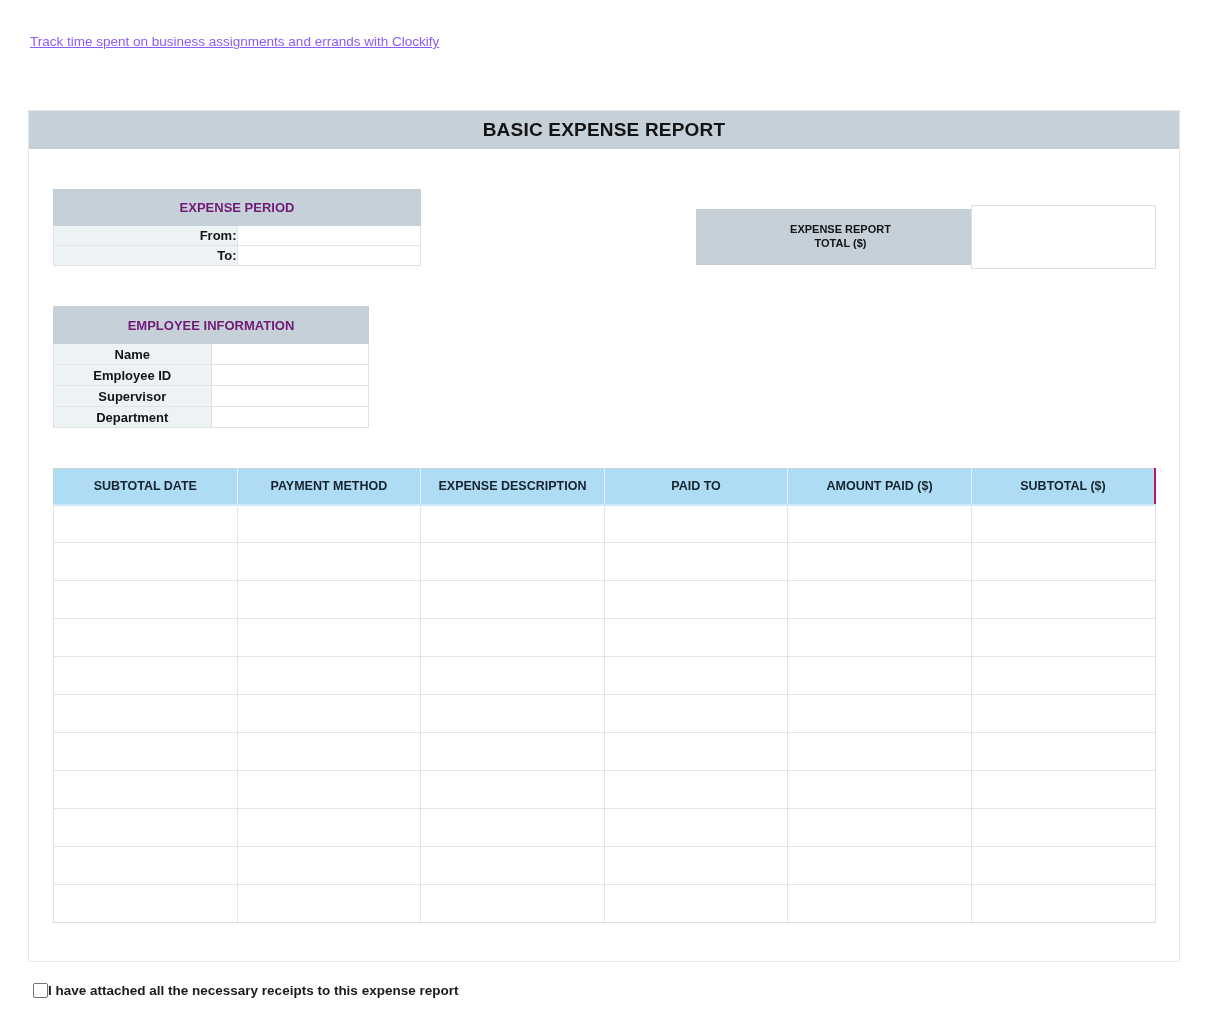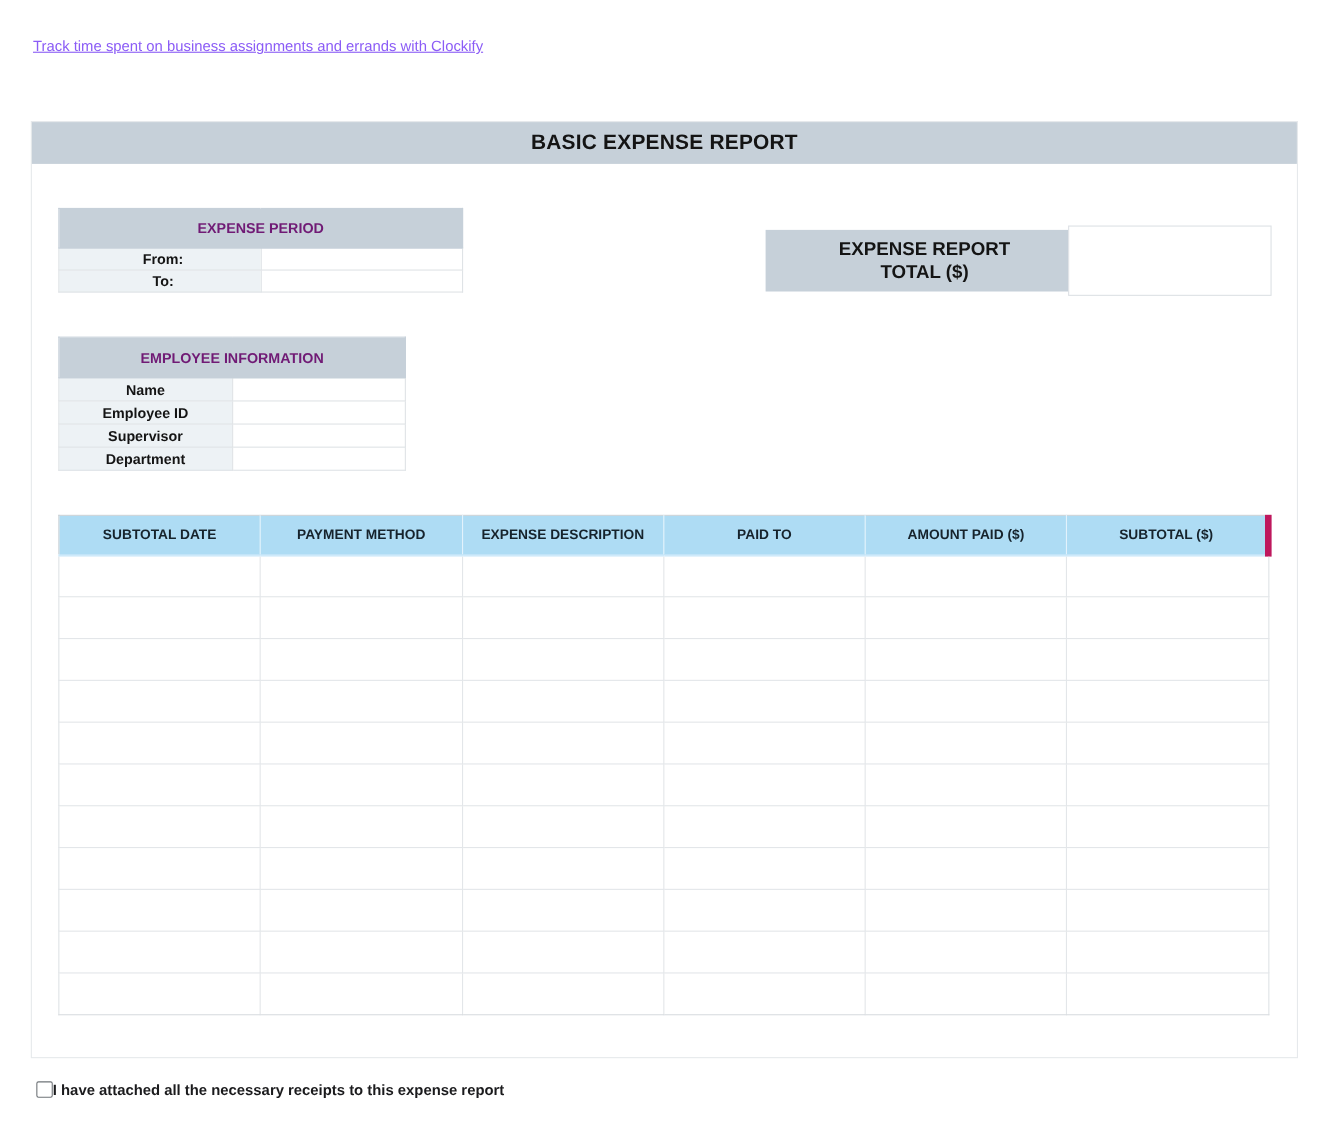--- a/index.html
+++ b/index.html
@@ -75,40 +75,40 @@
     background: #ffffff;
   }
   table.mini td.label {
     background: #edf2f5;
     font-weight: 700;
     color: #141414;
   }
   .expense-period { position: absolute; left: 24px; top: 78px; width: 368px; }
   .expense-period th.section-header { height: 36px; }
   .expense-period td { height: 20px; }
-  .expense-period td.label { width: 91px; text-align: center; padding-left: 6px; }
+  .expense-period td.label { width: 91px; text-align: right; padding-left: 6px; }
 
   .employee-info { position: absolute; left: 24px; top: 195px; width: 316px; }
   .employee-info th.section-header { height: 37px; }
   .employee-info td { height: 21px; }
   .employee-info td.label { width: 183px; text-align: center; }
 
   
   .report-total-label {
     position: absolute;
     left: 667px;
     top: 98px;
     width: 289px;
     height: 56px;
     background: #c6d0d9;
     display: flex;
     flex-direction: column;
     align-items: center;
     justify-content: center;
-    font-size: 17px;
+    font-size: 11px;
     font-weight: 700;
     color: #141414;
     line-height: 1.25;
     text-align: left;
   }
   .report-total-value {
     position: absolute;
     left: 942px;
     top: 94px;
     width: 185px;
@@ -132,21 +132,21 @@
     font-size: 12.5px;
     font-weight: 700;
     color: #16232c;
     text-align: center;
     border-right: 1px solid #e2f2fc;
     border-left: 1px solid #e2f2fc;
     border-top: 1px solid #c9d2d8;
     border-bottom: 2px solid #cfeafa;
   }
   .expense-table th:first-child { border-left: 1px solid #c9d2d8; }
-  .expense-table th:last-child { border-right: 6px solid #be185d; }
+  .expense-table th:last-child { border-right: 2px solid #be185d; }
   .expense-table td {
     height: 38px;
     background: #ffffff;
     border: 1px solid #e3e6e9;
   }
   .expense-table tr:last-child td { border-bottom: 1px solid #d9dde0; }
   .expense-table td:first-child { border-left: 1px solid #dfe3e6; }
   .expense-table td:last-child { border-right: 1px solid #dfe3e6; }
 
   

